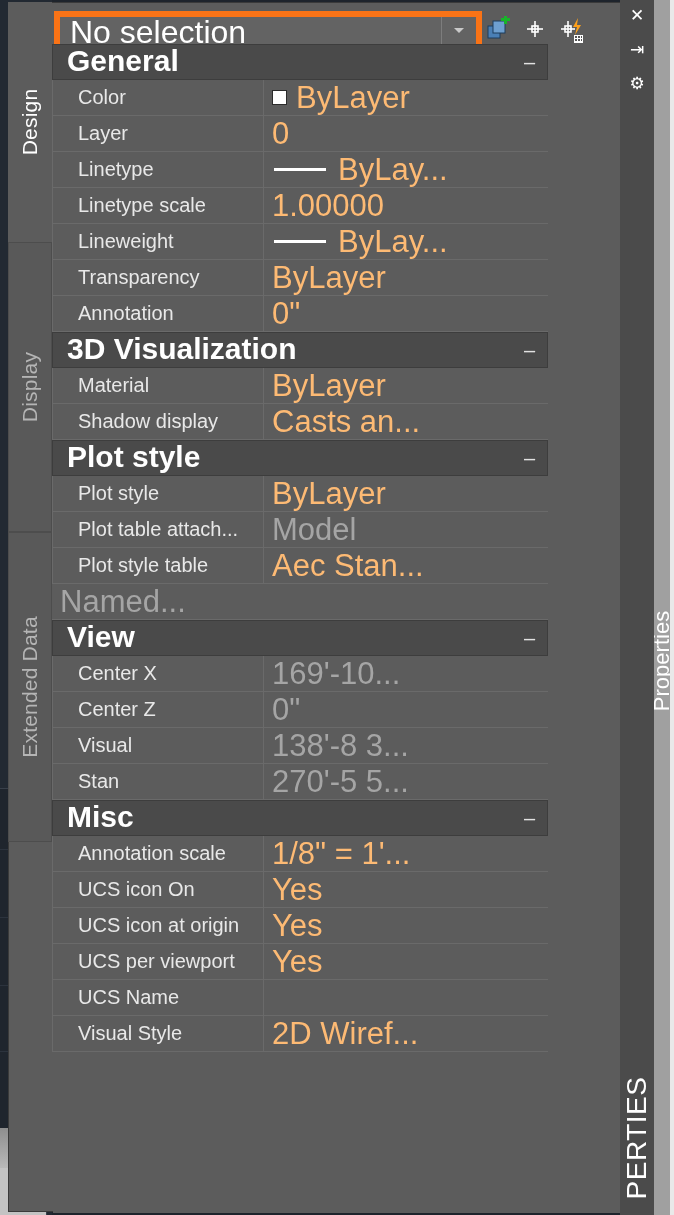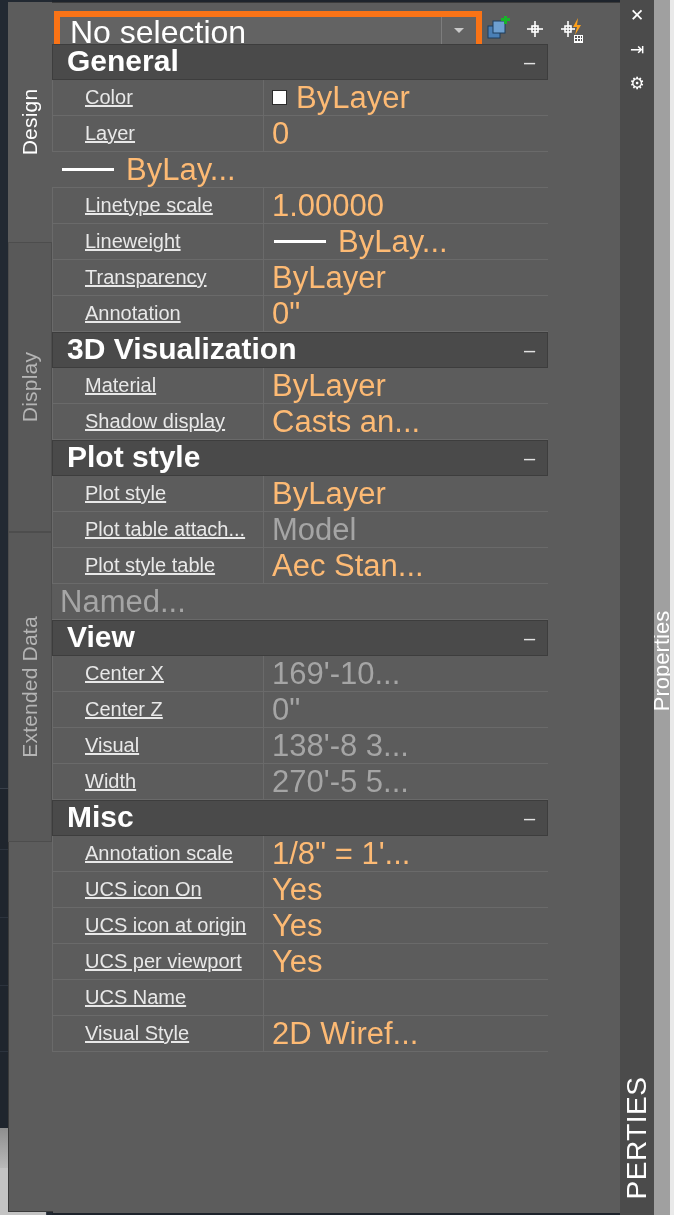--- a/index.html
+++ b/index.html
@@ -176,30 +176,29 @@
   }
   .prop-row {
     display: flex;
     height: 36px;
     border-bottom: 1px solid #6a6a6a;
     box-sizing: border-box;
   }
   .prop-name {
     width: 212px;
     box-sizing: border-box;
-    padding-left: 32px;
+    padding-left: 25px;
     border-right: 1px solid #6a6a6a;
     border-left: 1px solid #6a6a6a;
     display: flex;
     align-items: center;
     font-size: 20px;
     color: #e8e8e8;
     white-space: nowrap;
     overflow: hidden;
-    text-decoration: underline;
   }
   .prop-val {
     flex: 1;
     display: flex;
     align-items: center;
     padding-left: 8px;
     font-size: 31px;
     color: #fdba74;
     line-height: 30px;
     white-space: nowrap;
@@ -379,20 +378,21 @@
           <span>ByLayer</span>
         </div>
       </div>
       <div class="prop-row">
         <div class="prop-name">Layer</div>
         <div class="prop-val">
           <span>0</span>
         </div>
       </div>
       <div class="prop-row">
+        <div class="prop-name">Linetype</div>
         <div class="prop-val">
           <span class="ltline"></span>
           <span>ByLay...</span>
         </div>
       </div>
       <div class="prop-row">
         <div class="prop-name">Linetype scale</div>
         <div class="prop-val">
           <span>1.00000</span>
         </div>
@@ -475,21 +475,21 @@
           <span>0"</span>
         </div>
       </div>
       <div class="prop-row">
         <div class="prop-name">Visual</div>
         <div class="prop-val readonly">
           <span>138'-8 3...</span>
         </div>
       </div>
       <div class="prop-row">
-        <div class="prop-name">Width</div>
+        <div class="prop-name">Stan</div>
         <div class="prop-val readonly">
           <span>270'-5 5...</span>
         </div>
       </div>
       <div class="section-head">
         <span class="sh-title">Misc</span>
         <span class="sh-minus">–</span>
       </div>
       <div class="prop-row">
         <div class="prop-name">Annotation scale</div>

